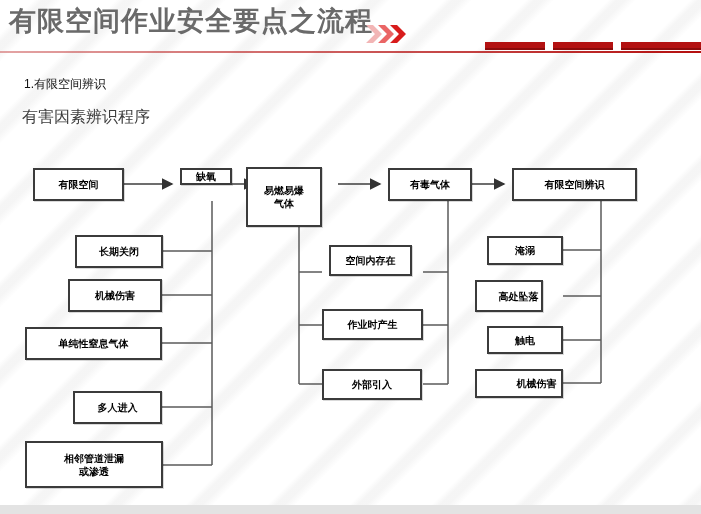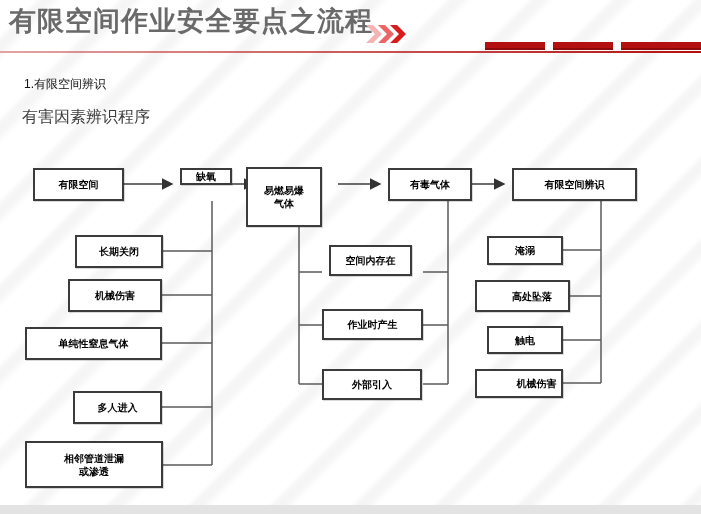--- a/index.html
+++ b/index.html
@@ -73,21 +73,21 @@
   .n-chemical  { left: 68px; top: 279px; width: 94px;  height: 33px; }
   .n-asphyx    { left: 25px; top: 327px; width: 137px; height: 33px; }
   .n-multi     { left: 73px; top: 391px; width: 89px;  height: 33px; }
   .n-pipe      { left: 25px; top: 441px; width: 138px; height: 47px; }
   
   .n-inspace   { left: 322px; top: 245px; width: 83px; height: 31px; margin-left: 7px; }
   .n-duringwork{ left: 322px; top: 309px; width: 101px; height: 31px; }
   .n-external  { left: 322px; top: 369px; width: 100px; height: 31px; }
   
   .n-drown     { left: 487px; top: 236px; width: 76px; height: 29px; }
-  .n-fall      { left: 475px; top: 280px; width: 95px; height: 32px; padding-left: 19px; }
+  .n-fall      { left: 475px; top: 280px; width: 68px; height: 32px; padding-left: 19px; }
   .n-shock     { left: 487px; top: 326px; width: 76px; height: 28px; }
   .n-mech      { left: 475px; top: 369px; width: 88px; height: 29px; padding-left: 35px; }
 </style>
 </head>
 <body>
 
 <div class="canvas">
 
   <div class="title">有限空间作业安全要点之流程</div>
   <svg class="chevrons" width="50" height="20" viewBox="0 0 50 20">

